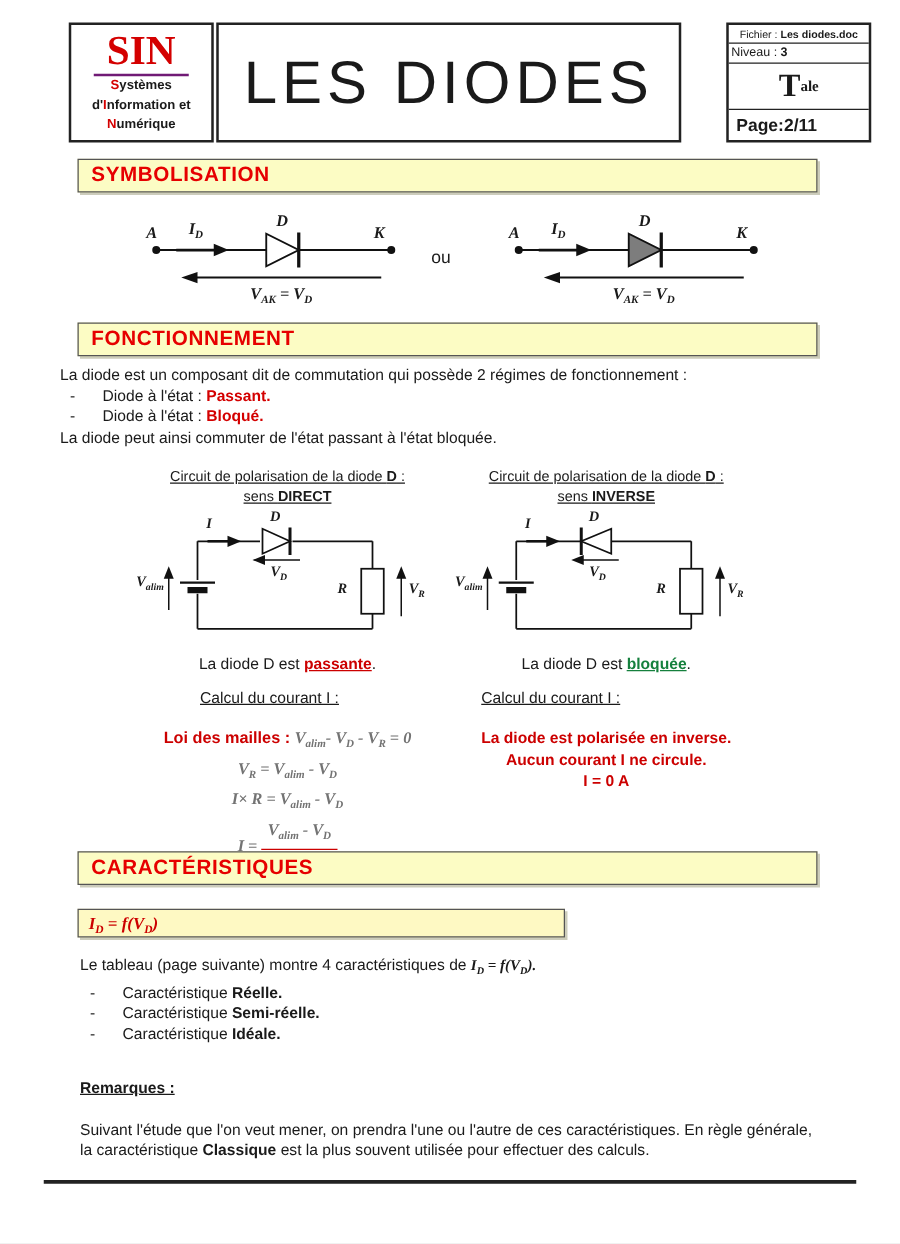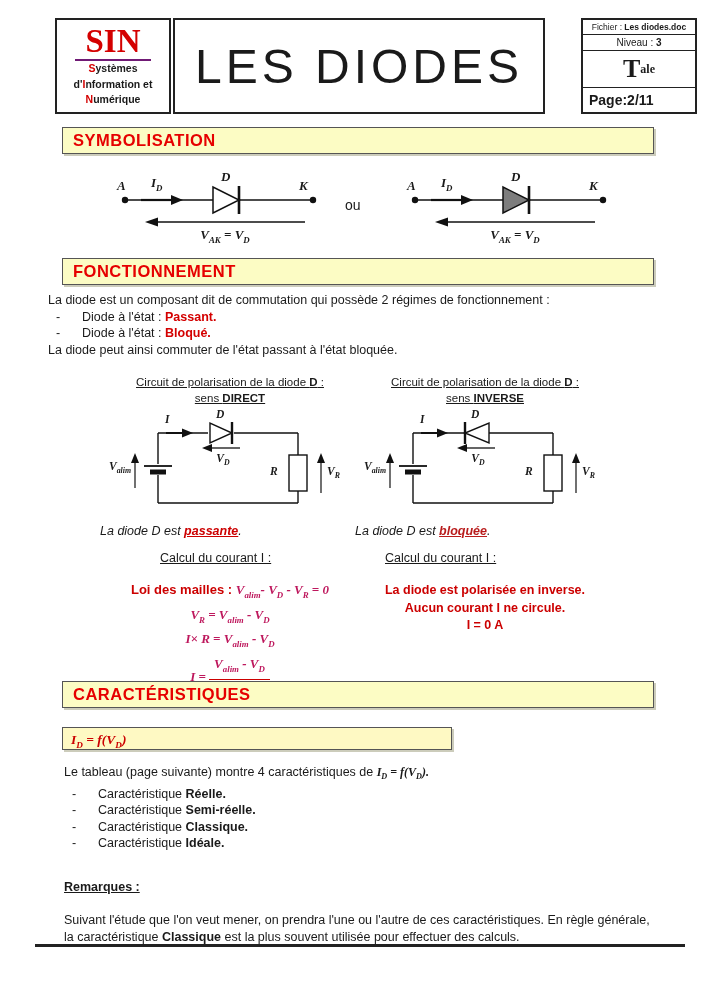--- a/index.html
+++ b/index.html
@@ -17,21 +17,21 @@
   
   .logo-box{left:55px;top:18px;width:116px;height:96px;border:2px solid #222;text-align:center;padding-top:3px;}
   .sin{font-size:33px;font-weight:bold;color:#d40000;font-family:"Liberation Serif",serif;
        display:inline-block;border-bottom:2px solid #701a75;padding:0 10px;line-height:1.1;}
   .logo-line{font-size:10.5px;line-height:1.45;font-weight:bold;}
   .title-box{left:173px;top:18px;width:372px;height:96px;border:2px solid #222;
              display:flex;align-items:center;justify-content:center;}
   .doc-title{font-size:48px;font-weight:normal;letter-spacing:4px;}
   .meta-box{left:549px;top:18px;width:116px;height:96px;border:2px solid #222;display:flex;flex-direction:column;margin-left:32px;}
   .meta-f{font-size:8.5px;border-bottom:1px solid #222;padding:2px 2px;text-align:center;white-space:nowrap;}
-  .meta-n{font-size:10px;border-bottom:1px solid #222;padding:2px 16px;text-align:center;}
+  .meta-n{font-size:10px;border-bottom:1px solid #222;padding:2px 2px;}
   .meta-g{flex:1;display:flex;align-items:center;justify-content:center;border-bottom:1px solid #222;
           font-size:26px;font-weight:bold;font-family:"Liberation Serif",serif;}
   .meta-g sup{font-size:12px;}
   .meta-p{font-size:14px;font-weight:bold;padding:4px 6px;}
 
   
   .sec{left:62px;width:592px;height:27px;background:#fcfcc4;border:1.4px solid #555;
        box-shadow:2px 2px 0 rgba(110,110,60,.35);color:#e60000;font-size:16.5px;font-weight:bold;
        padding:3px 0 0 10px;letter-spacing:.5px;}
 
@@ -39,25 +39,25 @@
   .math{font-family:"Liberation Serif",serif;font-style:italic;font-weight:bold;}
   .lab{position:absolute;font-size:13px;}
 
   
   .txt{font-size:12.5px;line-height:16.5px;}
   .dash{display:inline-block;width:34px;padding-left:8px;}
 
   
   .circ-cap{text-align:center;font-size:11.5px;line-height:16px;}
   .clab{position:absolute;font-size:11.5px;}
-  .result{text-align:left;font-size:12.5px;font-style:italic;}
+  .result{text-align:center;font-size:12.5px;}
   .calc-title{font-size:12.5px;text-decoration:underline;}
 
   .fblock{text-align:center;color:#cc0000;font-weight:bold;font-size:13px;line-height:19px;}
-  .fblock .math{color:#be185d;}
+  .fblock .math{color:#737373;}
   .frac{display:inline-block;vertical-align:middle;text-align:center;}
   .frac .num{display:block;border-bottom:1.6px solid #cc0000;padding:0 5px 1px;}
   .frac .den{display:block;padding-top:1px;}
   .inv-block{text-align:center;color:#cc0000;font-weight:bold;font-size:12.5px;line-height:17.5px;}
 
   .formula-box{left:62px;top:727px;width:390px;height:23px;background:#fef9c3;border:1.4px solid #555;
                box-shadow:2px 2px 0 rgba(110,110,60,.35);padding:2px 0 0 8px;}
   .formula-box .math{color:#cc0000;font-size:13.5px;}
 
   .remarks-title{font-weight:bold;text-decoration:underline;margin-top:27px;}
@@ -214,21 +214,21 @@
     <span class="clab math" style="left:100px;top:44px;width:40px;text-align:center"><span>V</span><sub>D</sub></span>
     <span class="clab math" style="left:0;top:52px;width:28px;text-align:right"><span>V</span><sub>alim</sub></span>
     <span class="clab math" style="left:167px;top:57px">R</span>
     <span class="clab math" style="left:224px;top:57px"><span>V</span><sub>R</sub></span>
   </div>
 
   <div class="abs result" style="left:100px;top:524px;width:260px">
     <span>La diode D est </span><span class="b u" style="color:#cc0000">passante</span><span>.</span>
   </div>
   <div class="abs result" style="left:355px;top:524px;width:260px">
-    <span>La diode D est </span><span class="b u" style="color:#b91c1c">bloquée</span><span>.</span>
+    <span>La diode D est </span><span class="b u" style="color:#15803d">bloquée</span><span>.</span>
   </div>
 
   <span class="abs calc-title" style="left:160px;top:551px">Calcul du courant I :</span>
   <span class="abs calc-title" style="left:385px;top:551px">Calcul du courant I :</span>
 
   <div class="abs fblock" style="left:85px;top:580px;width:290px">
     <div><span>Loi des mailles : </span><span class="math"><span>V</span><sub>alim</sub><span>- V</span><sub>D</sub><span> - V</span><sub>R</sub><span> = 0</span></span></div>
     <div class="math"><span>V</span><sub>R</sub><span> =  V</span><sub>alim</sub><span> - V</span><sub>D</sub></div>
     <div class="math"><span>I× R =  V</span><sub>alim</sub><span> - V</span><sub>D</sub></div>
     <div><span class="math">I =  </span><span class="frac"><span class="num math"><span>V</span><sub>alim</sub><span> - V</span><sub>D</sub></span><span class="den math">R</span></span></div>
@@ -243,21 +243,20 @@
   <div class="abs sec" style="top:681px">CARACTÉRISTIQUES</div>
 
   <div class="abs formula-box">
     <span class="math"><span>I</span><sub>D</sub><span> = f(V</span><sub>D</sub><span>)</span></span>
   </div>
 
   <div class="abs txt" style="left:64px;top:764px;width:596px">
     <div><span>Le tableau (page suivante) montre 4 caractéristiques de </span><span class="math" style="font-size:12px"><span>I</span><sub>D</sub><span> = f(V</span><sub>D</sub><span>).</span></span></div>
     <div><span class="dash">-</span><span>Caractéristique </span><span class="b">Réelle.</span></div>
     <div><span class="dash">-</span><span>Caractéristique </span><span class="b">Semi-réelle.</span></div>
-    <div><span class="dash">-</span><span>Caractéristique </span><span class="b">Classique.</span></div>
     <div><span class="dash">-</span><span>Caractéristique </span><span class="b">Idéale.</span></div>
     <div class="remarks-title">Remarques :</div>
     <div class="last-par"><span>Suivant l'étude que l'on veut mener, on prendra l'une ou l'autre de ces caractéristiques. En règle générale, la caractéristique </span><span class="b">Classique</span><span> est la plus souvent utilisée pour effectuer des calculs.</span></div>
   </div>
 
   <div class="abs bottom-rule"></div>
 
 </div>
 
 </body></html>

